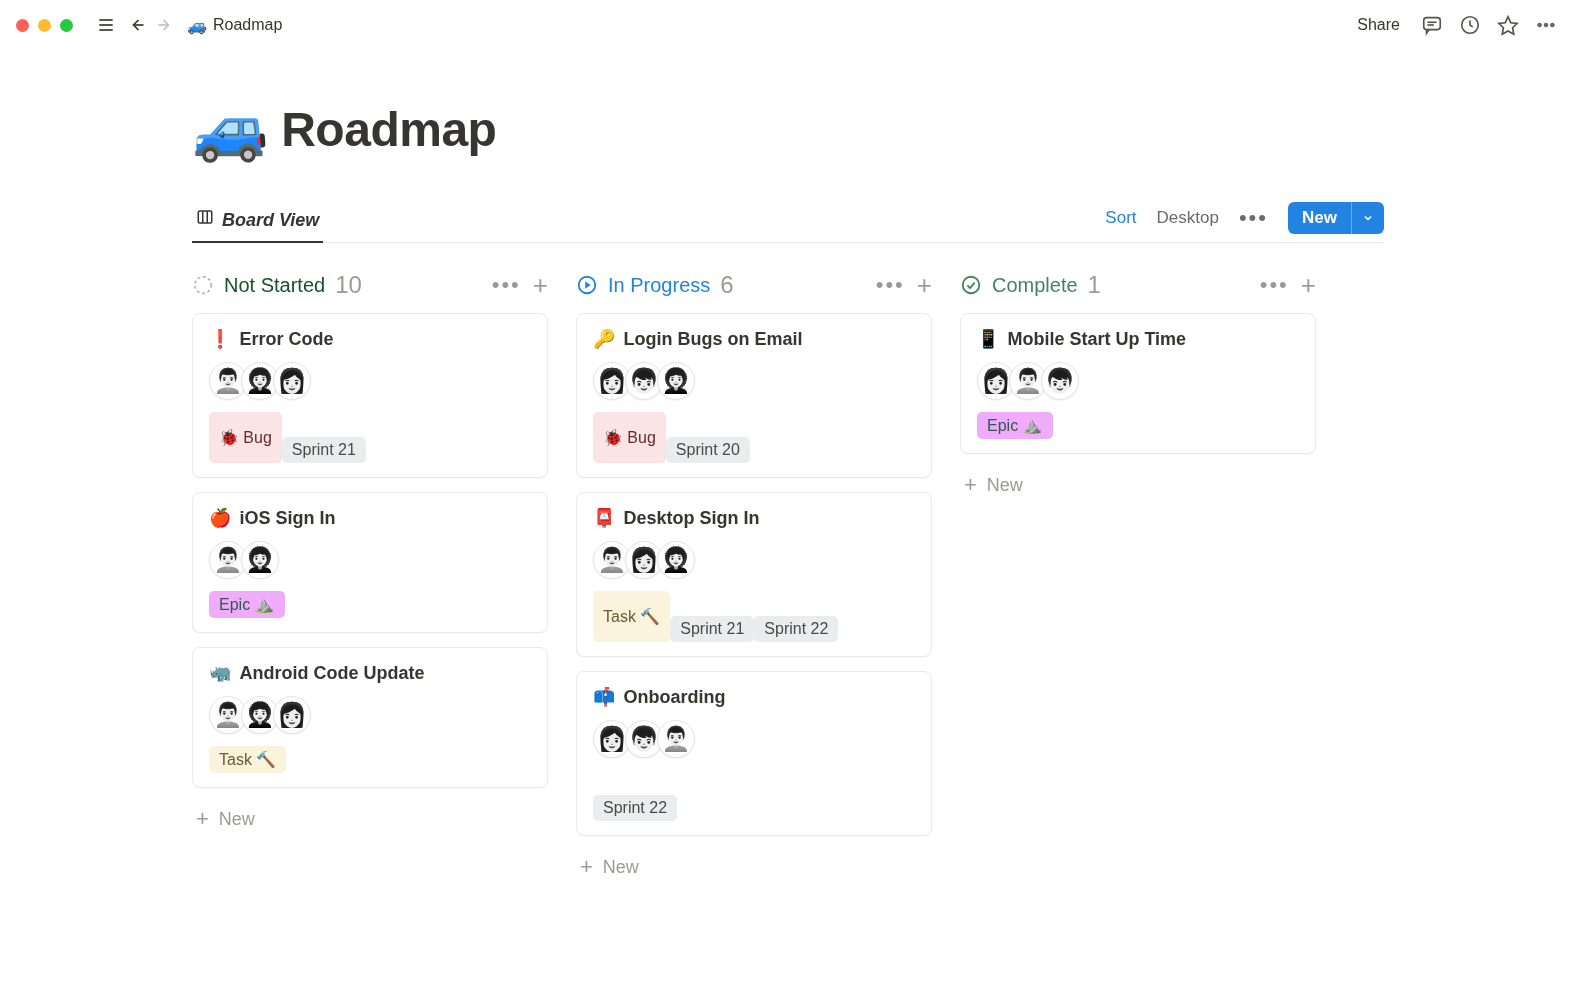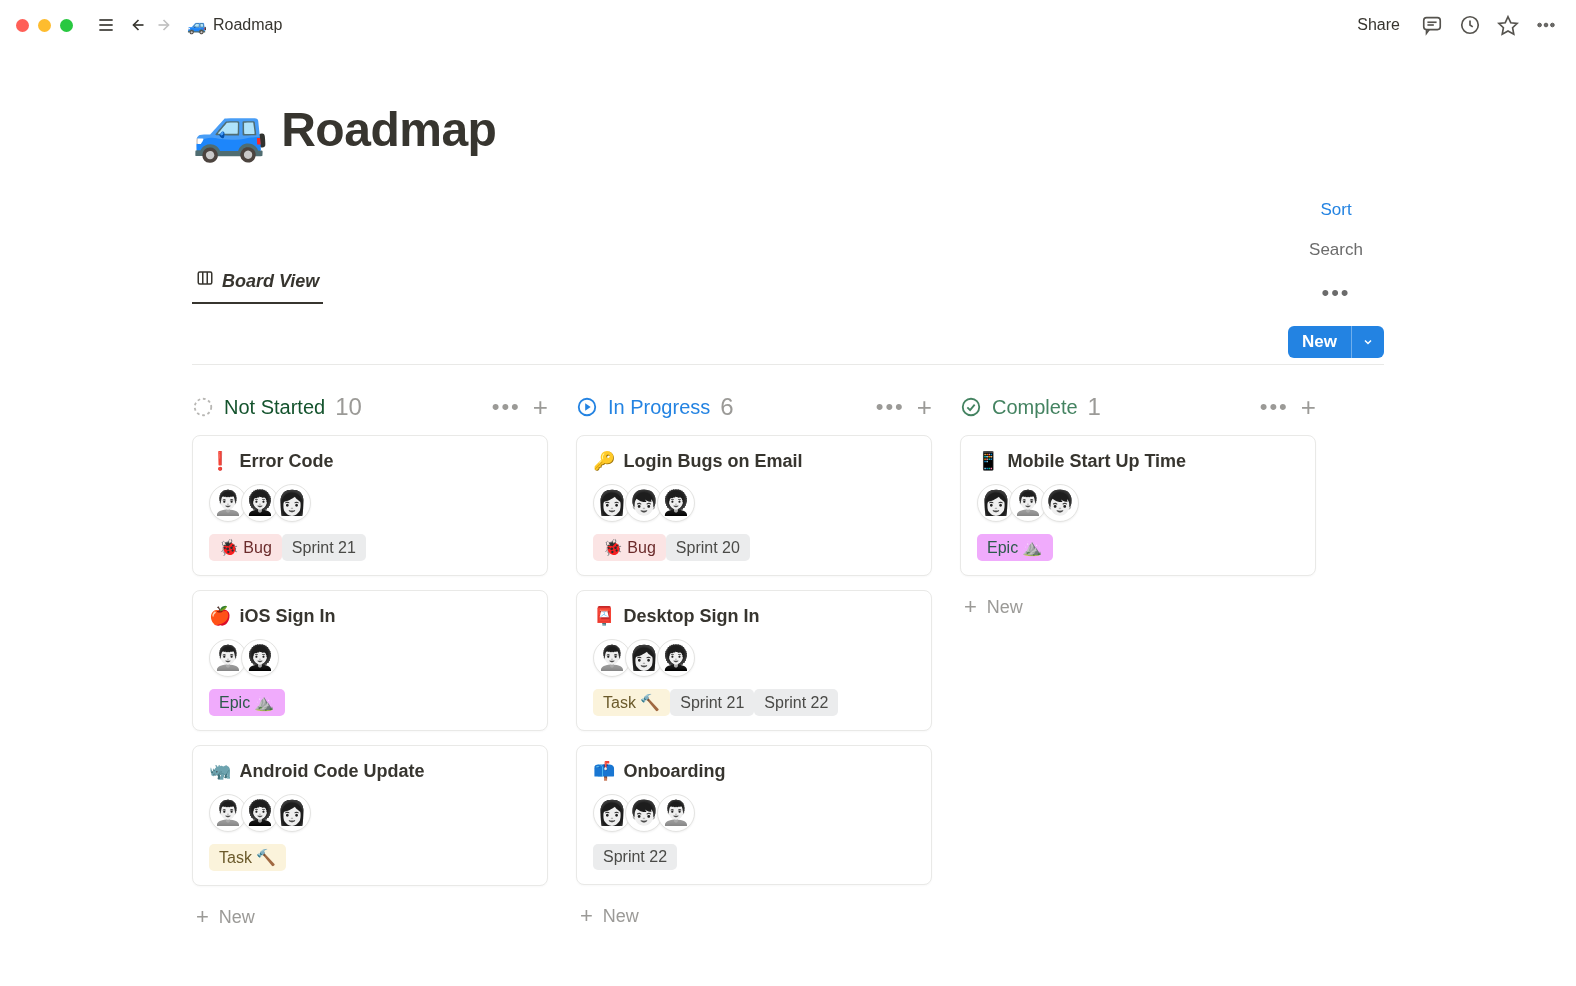--- a/index.html
+++ b/index.html
@@ -58,21 +58,21 @@
   .viewtab {
     display:flex; align-items:flex-end; gap:8px;
     padding: 8px 4px 10px 4px;
     font-size:18px; font-weight:600;
     border-bottom:2px solid #37352f;
     margin-bottom:-1px;
     cursor:pointer;
     font-style:italic;
   }
   .viewtab svg { width:18px; height:18px; }
-  .vcontrols { margin-left:auto; display:flex; align-items:center; gap:20px; padding-bottom:6px;flex-direction:column;}
+  .vcontrols { margin-left:auto; display:flex; align-items:center; gap:20px; padding-bottom:6px;}
   .vcontrols .sort { color:#2383e2; font-size:17px; cursor:pointer;}
   .vcontrols .search { color:#6b6b6b; font-size:17px; cursor:pointer;}
   .vcontrols .dots { color:#6b6b6b; font-size:22px; letter-spacing:2px; cursor:pointer; }
   .newbtn {
     display:flex; align-items:stretch;
     border-radius:6px; overflow:hidden;
     background:#2383e2; color:#fff; font-size:17px; font-weight:600;
   }
   .newbtn .main { padding:6px 14px; cursor:pointer;}
   .newbtn .chev { padding:6px 10px; border-left:1px solid rgba(255,255,255,.35); display:flex; align-items:center; cursor:pointer;}
@@ -116,21 +116,21 @@
     box-shadow:0 1px 2px rgba(0,0,0,.06);
   }
   .avatar:first-child { margin-left:0; }
   .tags { display:flex; flex-wrap:wrap; }
   .tag {
     font-size:16px; font-weight:500;
     padding:4px 10px; border-radius:5px;
     display:inline-flex; align-items:center; gap:4px;
   }
   .tag.bug { background:#fbe4e4; color:#6b2b2b;}
-  .tag.sprint { background:#ebeced; color:#4a4a47;}
+  .tag.sprint { background:#ebeced; color:#4a4a47;margin-top:25px;}
   .tag.epic { background:#f0abfc; color:#2d5a4b;}
   .tag.task { background:#fbf3db; color:#6b5a2b;}
 
   .newrow {
     display:flex; align-items:center; gap:10px;
     color:#9b9a97; font-size:18px; padding:6px 4px; cursor:pointer;
   }
   .newrow .plus { font-size:22px; line-height:1;}
 
   
@@ -212,21 +212,21 @@
           <svg viewBox="0 0 24 24" fill="none" stroke="#37352f" stroke-width="2">
               <rect x="3" y="4" width="18" height="16" rx="2"></rect>
               <line x1="9" y1="4" x2="9" y2="20"></line>
               <line x1="15" y1="4" x2="15" y2="20"></line>
             </svg>
         </span>
         <span>Board View</span>
       </div>
       <div class="vcontrols">
         <span class="sort">Sort</span>
-        <span class="search">Search</span>
+        <span class="search">Desktop</span>
         <span class="dots">•••</span>
         <div class="newbtn">
           <div class="main">New</div>
           <div class="chev">
             <svg width="12" height="12" viewBox="0 0 24 24" fill="none" stroke="#fff" stroke-width="3">
                 <polyline points="6 9 12 15 18 9"></polyline>
               </svg>
           </div>
         </div>
       </div>

